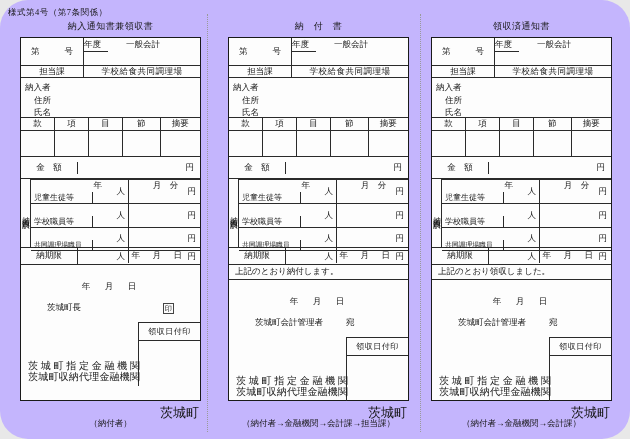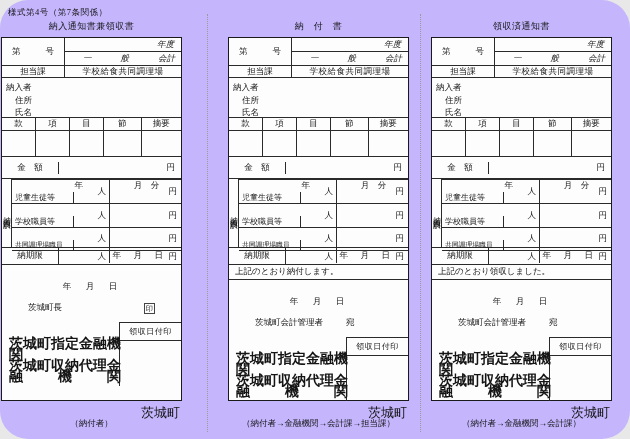--- a/index.html
+++ b/index.html
@@ -8,31 +8,31 @@
     position:relative; width:630px; height:439px; background:#c4b5fd;
     font-family:"Liberation Serif","DejaVu Serif",serif;
     color:#151515; overflow:hidden;border-radius:28px;
   }
   .top-label { position:absolute; left:8px; top:7px; font-size:8.5px; letter-spacing:.5px; }
   .cutline { position:absolute; top:14px; height:418px; width:0; border-left:1px dotted #9a9a9a; }
   .cutline.c1 { left:207px; } .cutline.c2 { left:420px; }
 
   #forms-row { position:absolute; left:0; top:20px; width:630px; height:419px; }
   .form-col { position:absolute; top:0; width:181px; }
-  .form-col:nth-child(1){ left:1px; } .form-col:nth-child(2){ left:228px; } .form-col:nth-child(3){ left:431px; }
+  .form-col:nth-child(1){ left:20px; } .form-col:nth-child(2){ left:228px; } .form-col:nth-child(3){ left:431px; }
 
   .form-title { text-align:center; font-size:9px; height:13px; line-height:13px; margin-bottom:4px; letter-spacing:.5px; }
   .form-box { border:1.5px solid #1a1a1a; height:364px; background:#fdfdfd; font-size:8.5px; }
 
   .row { display:flex; border-bottom:1px solid #2a2a2a; }
   .bR { border-right:1px solid #2a2a2a; }
 
   .header-top { height:28px; }
   .no-cell { width:63px; display:flex; align-items:center; justify-content:space-between; padding:0 10px; }
-  .header-right { flex:1; display:flex; flex-direction:column;font-style:italic; }
+  .header-right { flex:1; display:flex; flex-direction:row; }
   .year-cell { height:14px; border-bottom:1px solid #2a2a2a; display:flex; align-items:center; justify-content:flex-end; padding-right:7px; }
   .account-cell { height:13px; display:flex; align-items:center; justify-content:space-between; padding:0 6px 0 18px; }
 
   .dept-row { height:12px; }
   .dept-label { width:63px; display:flex; align-items:center; justify-content:center; }
   .dept-value { flex:1; display:flex; align-items:center; justify-content:center; letter-spacing:.5px; }
 
   .payer-block { height:40px; border-bottom:1px solid #2a2a2a; padding:3px 0 0 4px; line-height:12.5px; font-size:8.5px; }
   .payer-block .indent { padding-left:9px; }
 
@@ -65,21 +65,21 @@
   .instruction-row { height:15px; display:flex; align-items:center; padding-left:6px; border-bottom:1px solid #2a2a2a; }
 
   .free-area { position:relative; height:121px; }
   .date-line { text-align:center; padding-top:16px; letter-spacing:3px; }
   .addressee-line { display:flex; align-items:center; margin-top:9px; padding:0 26px;gap:12px; }
   .addressee-suffix { margin-left:11px; }
   .spacer { flex:1; }
   .seal-box { border:1px solid #444; font-size:7.5px; line-height:9px; padding:0 1px; color:#333; }
   .stamp-box { position:absolute; right:0; bottom:0; width:62px; height:64px; border-left:1px solid #2a2a2a; border-top:1px solid #2a2a2a; }
   .stamp-label { height:18px; border-bottom:1px solid #2a2a2a; display:flex; align-items:center; justify-content:center; font-size:8px; letter-spacing:.5px; }
-  .bank-lines { position:absolute; left:7px; bottom:4px; width:112px; line-height:11px; font-size:14px;font-weight:bold; }
+  .bank-lines { position:absolute; left:7px; bottom:4px; width:112px; line-height:11px; font-size:10px; }
   .bank-lines div { text-align:justify; text-align-last:justify; }
 
   .town-line { text-align:right; padding-right:2px; margin-top:3px; font-size:13px; height:11px; }
   .route-line { text-align:center; margin-top:3px; font-size:8.5px; }
 </style>
 </head>
 <body>
 
 <div class="page">
   <div class="top-label">様式第4号（第7条関係）</div>

